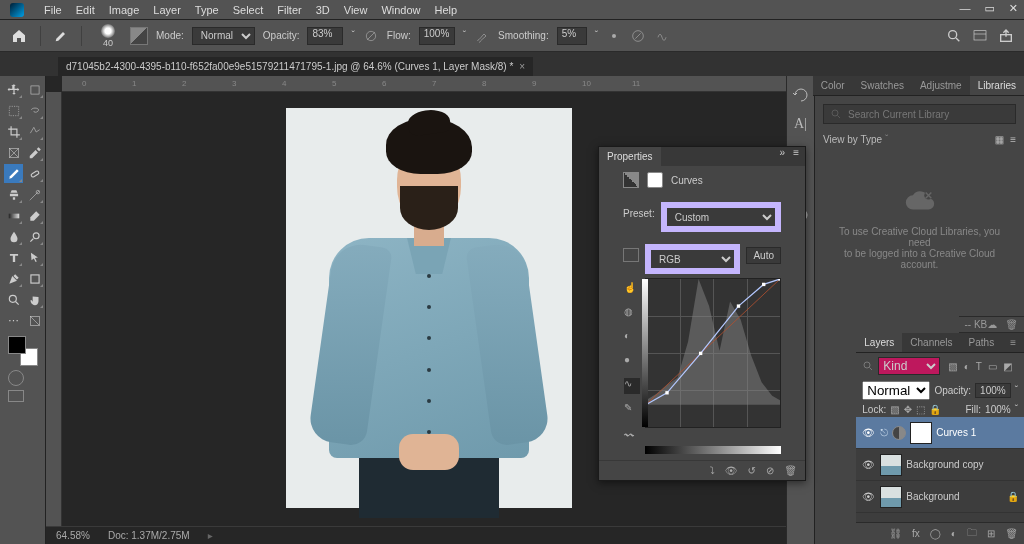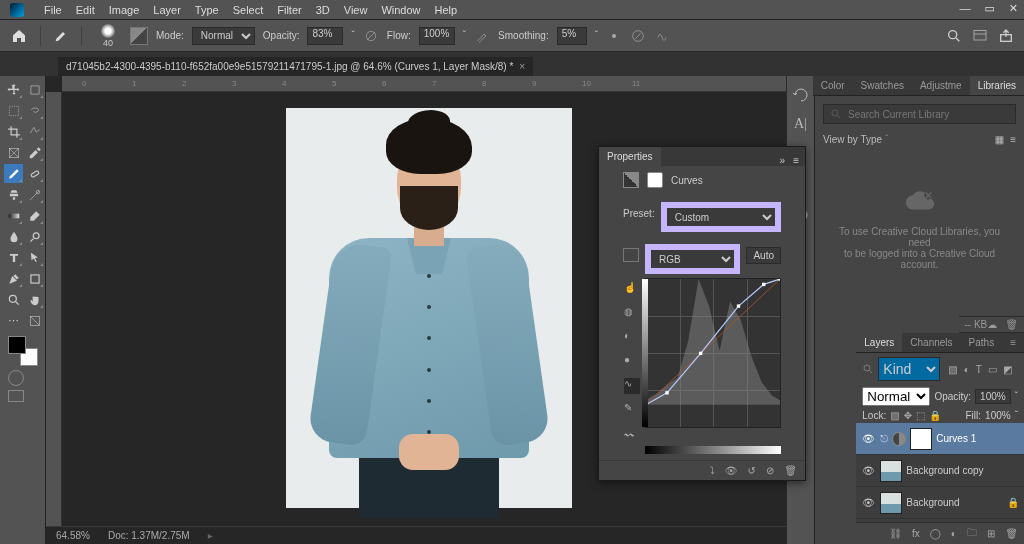--- a/index.html
+++ b/index.html
@@ -54,38 +54,38 @@
 .ptab { padding:4px 8px; color:#999; font-size:10px; }
 .ptab.active { background:#454545; color:#ddd; }
 .lib-body { flex: none; height: 220px; padding: 8px; display:flex; flex-direction:column; }
 .lib-search { background:#3a3a3a; height:20px; border:1px solid #2a2a2a; display:flex; align-items:center; padding:0 6px; color:#777; gap:6px; }
 .lib-view { margin-top:10px; display:flex; align-items:center; justify-content:space-between; color:#bbb; }
 .lib-msg { flex:1; display:flex; flex-direction:column; align-items:center; justify-content:center; text-align:center; color:#888; gap:8px; padding:10px; }
 .cloud-ico { width:34px; height:34px; color:#666; }
 .file-info { border-top:1px solid #2a2a2a; border-bottom:1px solid #2a2a2a; padding:2px 6px; display:flex; justify-content:space-between; align-items:center; color:#999; }
 .layers { flex:1; display:flex; flex-direction:column;margin-left:12px; }
 .lrow1 { padding:4px 6px; display:flex; align-items:center; gap:4px; }
-.lrow1 select { background:#0369a1; border:1px solid #2a2a2a; color:#ccc; height:24px; font-size:14px; flex:0 0 62px; }
+.lrow1 select { background:#be185d; border:1px solid #2a2a2a; color:#ccc; height:18px; font-size:12px; flex:0 0 62px; }
 .lrow1 .icons { display:flex; gap:6px; margin-left:4px; color:#aaa; }
 .lrow2 { padding:2px 6px; display:flex; align-items:center; gap:4px; font-size:10px; }
 .lrow2 .val { background:#3a3a3a; border:1px solid #2a2a2a; padding:1px 4px; margin-left:auto; }
 .lrow3 { padding:2px 6px; display:flex; align-items:center; gap:4px; font-size:10px; }
 .lock-icons { display:flex; gap:4px; color:#aaa; }
 .layer-list { flex:1; background:#3d3d3d; }
 .layer { display:flex; align-items:center; height:32px; padding:0 4px; gap:4px; border-bottom:1px solid #333; }
 .layer.sel { background:#5b7aa0; color:#fff; }
 .eye { width:16px; text-align:center; }
 .lthumb { width:22px; height:22px; background:#6f9aac; border:1px solid #222; }
 .lthumb.white { background:#fff; }
 .lthumb.mini { background: linear-gradient(#d9e0e0 55%, #6f9aac 55%); }
 .adj-ico { width:14px; height:14px; border:1px solid #888; border-radius:50%; background: conic-gradient(#888 0 50%, #444 50% 100%); }
 .layer-bottom { height:22px; background:#454545; border-top:1px solid #2a2a2a; display:flex; align-items:center; justify-content:flex-end; gap:10px; padding:0 6px; color:#aaa; }
 
 .prop-panel { position:absolute; left:598px; top:146px; width:208px; background:#454545; border:1px solid #1a1a1a; box-shadow:0 2px 8px rgba(0,0,0,.5); font-size:10px; }
-.prop-head { display:flex; justify-content:space-between; align-items:flex-end; background:#383838; }
+.prop-head { display:flex; justify-content:space-between; align-items:flex-start; background:#383838; }
 .prop-head .t { display:flex; }
 .prop-body { padding:6px 24px; }
 .prop-title { display:flex; align-items:center; gap:8px; color:#ccc; margin-bottom:6px; }
 .prow { display:flex; align-items:center; gap:6px; margin-bottom:4px; }
 .prow select, .prow .sel { flex:1; background:#3a3a3a; border:6px solid #c4b5fd; color:#ccc; height:30px; font-size:10px; padding:0 4px;margin-top:8px; }
 .prow .btn { background:#3a3a3a; border:1px solid #2a2a2a; padding:2px 6px; }
 .curves-area { display:flex; gap:4px; }
 .curve-tools { width:18px; display:flex; flex-direction:column; gap:8px; align-items:center; color:#aaa; padding-top:4px; }
 .curve-tools .ct { width:16px; height:16px; }
 .curve-tools .ct.active { background:#2a2a2a; }

